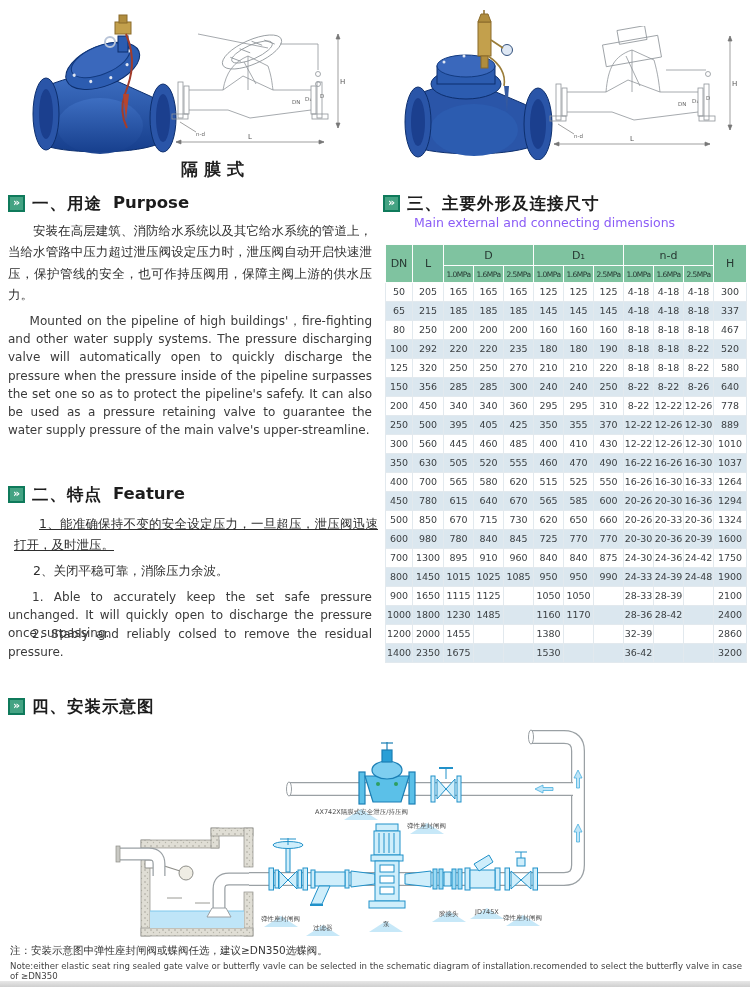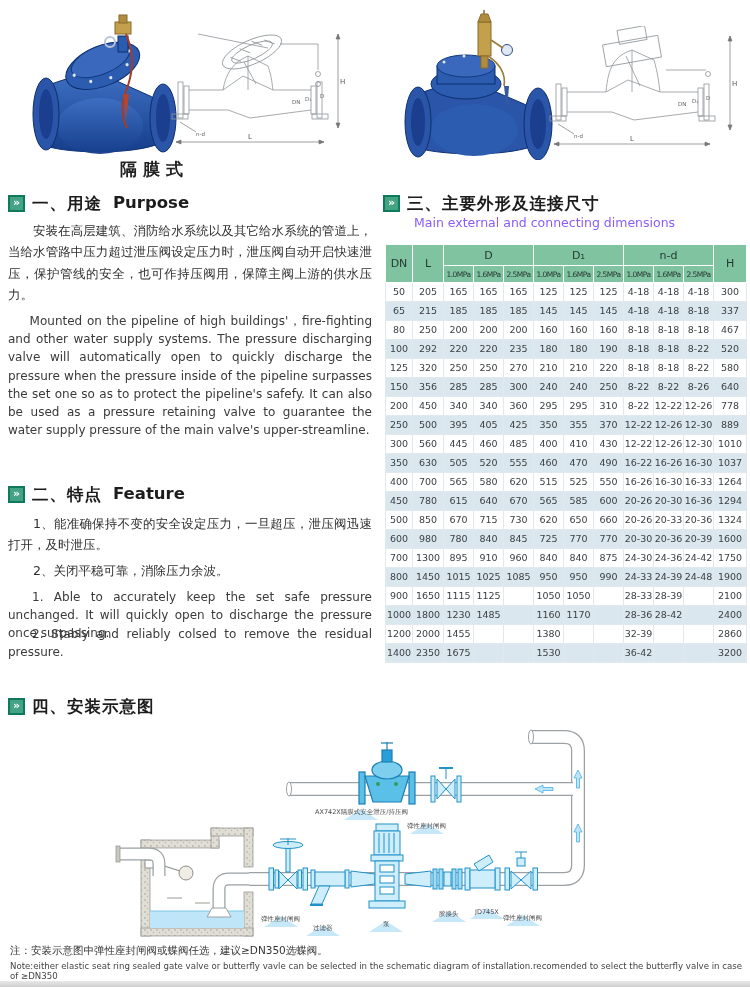--- a/index.html
+++ b/index.html
@@ -1,20 +1,20 @@
 <!DOCTYPE html>
 <html><head>
 <meta charset="utf-8">
 <style>
   html,body{margin:0;padding:0;background:#fff;}
   .page{position:relative;width:750px;height:987px;background:#ffffff;overflow:hidden;
         font-family:"DejaVu Sans","Liberation Sans",sans-serif;color:#333;}
   .abs{position:absolute;}
   .img-caption{position:absolute;font-size:17px;font-weight:bold;color:#222;
-               letter-spacing:6px;text-align:left;width:130px;}
+               letter-spacing:6px;text-align:right;width:130px;}
   .sec-head{position:absolute;display:flex;align-items:flex-start;gap:7px;}
   .marker{display:inline-block;width:13px;height:13px;margin-top:2px;background:#44a383;
           border:2px solid #0f7a5b;color:#fff;font-size:11px;line-height:12px;
           text-align:center;font-weight:bold;}
   .sec-zh{font-size:16.5px;font-weight:bold;color:#1c1c1c;letter-spacing:1px;}
   .sec-en{font-size:16.5px;font-weight:bold;color:#1c1c1c;margin-left:4px;}
   .sec-sub-en{position:absolute;font-size:12.5px;color:#8b5cf6;}
   .para{position:absolute;margin:0;width:364px;text-align:justify;}
   .para.zh{font-size:12.5px;line-height:1.7;color:#2e2e2e;text-indent:2em;}
   .para.en{font-size:12px;line-height:1.52;color:#3a3a3a;text-indent:1.8em;}
@@ -187,21 +187,21 @@
     <span class="sec-en">Purpose</span>
   </div>
   <p class="para zh" style="left:8px;top:220px;">安装在高层建筑、消防给水系统以及其它给水系统的管道上，当给水管路中压力超过泄压阀设定压力时，泄压阀自动开启快速泄压，保护管线的安全，也可作持压阀用，保障主阀上游的供水压力。</p>
   <p class="para en" style="left:8px;top:312px;">Mounted on the pipeline of high buildings'，fire-fighting and other water supply systems.  The pressure discharging valve will automatically open to quickly discharge the pressure when the pressure inside of the pipeline surpasses the set one so as to protect the pipeline's safefy.  It can also be used as a pressure retaining valve to guarantee the water supply pressure of the main valve's upper-streamline.</p>
 
   <div class="sec-head" style="left:8px;top:484px;">
     <span class="marker"><span>»</span></span>
     <span class="sec-zh">二、特点</span>
     <span class="sec-en">Feature</span>
   </div>
-  <p class="feat-item zh" style="left:8px;top:513px;">1、能准确保持不变的安全设定压力，一旦超压，泄压阀迅速打开，及时泄压。</p>
+  <p class="feat-item zh" style="left:14px;top:513px;text-decoration:underline;">1、能准确保持不变的安全设定压力，一旦超压，泄压阀迅速打开，及时泄压。</p>
   <p class="feat-item zh" style="left:8px;top:560px;">2、关闭平稳可靠，消除压力余波。</p>
   <p class="feat-item en" style="left:8px;top:588px;">1.  Able to accurately keep the set safe pressure unchanged.  It will quickly open to discharge the pressure once surpassing.</p>
   <p class="feat-item en" style="left:8px;top:625px;">2.  Stably and reliably colsed to remove the residual pressure.</p>
 
   <div class="sec-head" style="left:383px;top:193px;">
     <span class="marker"><span>»</span></span>
     <span class="sec-zh">三、主要外形及连接尺寸</span>
   </div>
   <div class="sec-sub-en" style="left:414px;top:215px;">Main external and connecting dimensions</div>
 

